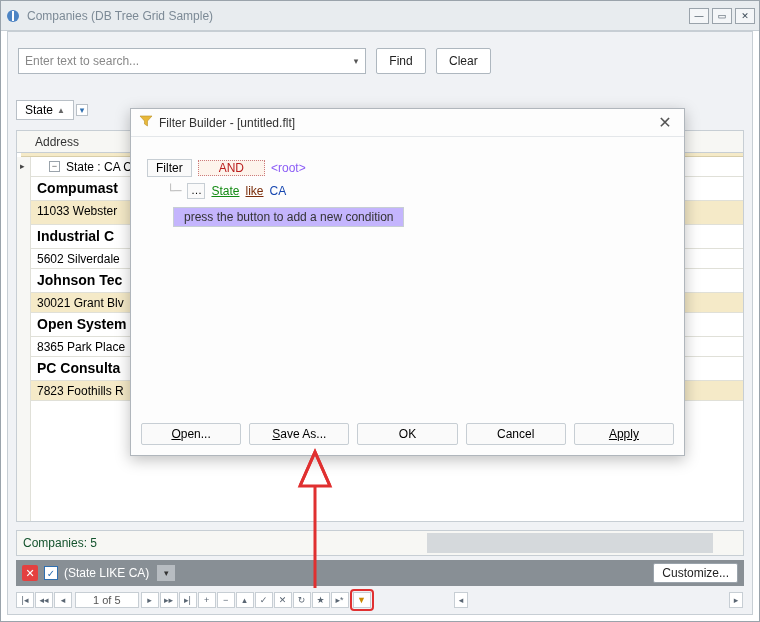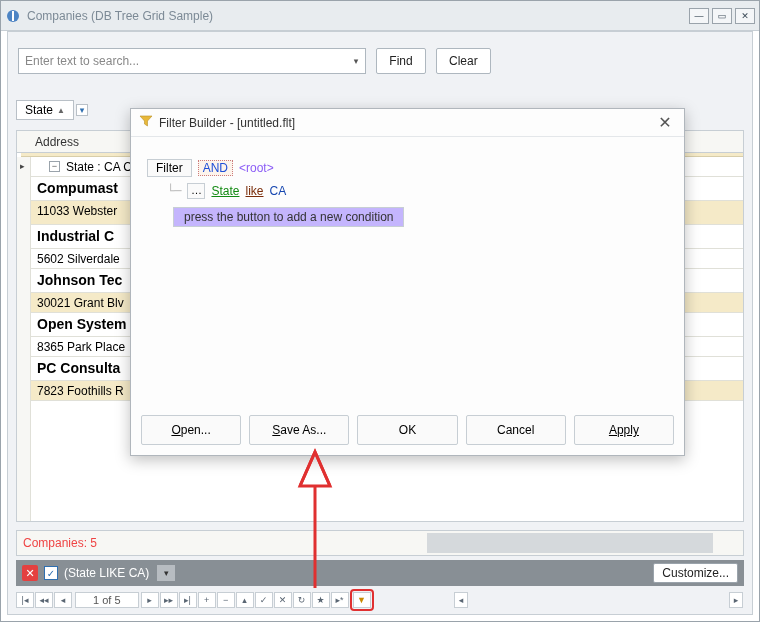--- a/index.html
+++ b/index.html
@@ -37,21 +37,21 @@
   .expand-mark { position:absolute; left:2px; top:4px; width:11px; height:11px; border:1px solid #9aa3ab; background:#fff; font-size:9px; line-height:9px; text-align:center; color:#555; }
   .focus-mark { position:absolute; left:3px; top:4px; color:#444; font-size:9px; }
 
   .grouprow { position:absolute; left:14px; right:0; height:20px; border-bottom:1px solid #e0e0d8; font-size:12px; padding-left:18px; display:flex; align-items:center; }
   .datarow { position:absolute; left:14px; right:0; height:24px; border-bottom:1px solid #e0e0d8; }
   .hdrcell { font-weight:bold; font-size:14px; padding:3px 6px; }
   .cell { font-size:12px; padding:3px 6px; }
   .sel { background:#f5eac8; }
 
   
-  .summary { position:absolute; left:8px; right:8px; bottom:58px; height:26px; background:#f7f7f4; border:1px solid #c7ced4; display:flex; align-items:center; font-size:12px; color:#ef4444; padding-left:6px; }
+  .summary { position:absolute; left:8px; right:8px; bottom:58px; height:26px; background:#f7f7f4; border:1px solid #c7ced4; display:flex; align-items:center; font-size:12px; color:#14532d; padding-left:6px; }
   .scroll-thumb { position:absolute; top:2px; bottom:2px; left:410px; right:30px; background:#d5d9dc; }
 
   
   .filter-panel { position:absolute; left:8px; right:8px; bottom:28px; height:26px; background:#888f95; display:flex; align-items:center; padding:0 6px; color:#fff; font-size:12px; gap:6px; }
   .red-x { width:16px; height:16px; background:#e44040; color:#fff; display:flex; align-items:center; justify-content:center; font-size:11px; border-radius:2px; }
   .chk { width:14px; height:14px; background:#fff; border:1px solid #2f6fb0; display:flex; align-items:center; justify-content:center; font-size:10px; color:#2f6fb0; }
   .mini-btn { width:18px; height:16px; background:#b7bcc1; display:inline-flex; align-items:center; justify-content:center; color:#333; font-size:9px; margin-left:2px; }
   .customize { min-width:70px; background:#fff; color:#222; font-size:12px; padding:2px 8px; border:1px solid #9aa3ab; border-radius:2px; }
 
   
@@ -63,34 +63,34 @@
   
   .red-arrow { position:absolute; left:294px; top:448px; width:42px; height:140px; pointer-events:none; }
 
   
   .dialog { position:absolute; left:130px; top:108px; width:555px; height:348px; background:#fdfdfd; border:1px solid #b0b6bc; box-shadow:0 4px 14px rgba(0,0,0,0.25); }
   .dlg-title { height:28px; display:flex; align-items:center; padding:0 8px; border-bottom:1px solid #e4e7ea; font-size:12px; color:#333; }
   .dlg-title .closer { margin-left:auto; font-size:16px; color:#555; width:22px; text-align:center; cursor:default; }
   .dlg-body { position:absolute; left:10px; right:10px; top:40px; bottom:48px; }
   .flt-row1 { display:flex; align-items:center; gap:6px; font-size:12px; margin:10px 0 6px 6px; }
   .flt-btn { border:1px solid #c7ced4; background:#fafafa; padding:1px 8px; font-size:12px; }
-  .tok-and { color:#1d4ed8; border:1px dotted transparent; padding:0 4px; }
+  .tok-and { color:#b91c1c; border:1px dotted transparent; padding:0 20px; }
   .tok-and.sel { border-color:#cc7b7b; background:#fdf4ec; }
   .tok-root { color:#8b5cf6; }
   .tree-indent { margin-left:26px; display:flex; align-items:center; gap:6px; font-size:12px; }
   .tree-con { color:#bbb; font-family:monospace; font-size:12px; }
   .tok-state { color:#138a13; text-decoration:underline; }
   .tok-like { color:#7a2d0a; text-decoration:underline; }
   .tok-val { color:#1747b0; }
   .hint-row { margin:8px 0 0 32px; }
   .hint-pill { display:inline-block; border:1px solid #c7ced4; background:#c4b5fd; padding:2px 10px; font-size:12px; color:#333; }
   .ellipsis-btn { border:1px solid #c7ced4; width:18px; height:16px; background:#fafafa; text-align:center; font-size:11px; line-height:13px; }
 
   .dlg-footer { position:absolute; left:10px; right:10px; bottom:10px; display:flex; gap:8px; }
-  .dlg-btn { flex:1; height:30px; border:1px solid #c7ced4; background:#fafafa; font-size:12px; display:flex; align-items:center; justify-content:center; border-radius:2px; }
+  .dlg-btn { flex:1; height:22px; border:1px solid #c7ced4; background:#fafafa; font-size:12px; display:flex; align-items:center; justify-content:center; border-radius:2px; }
   .dlg-btn .u { text-decoration:underline; }
 </style>
 </head>
 <body>
 
 <div class="app-window">
 
   <div class="titlebar">
     <span class="app-icon">
       <svg width="14" height="14" viewBox="0 0 14 14">

